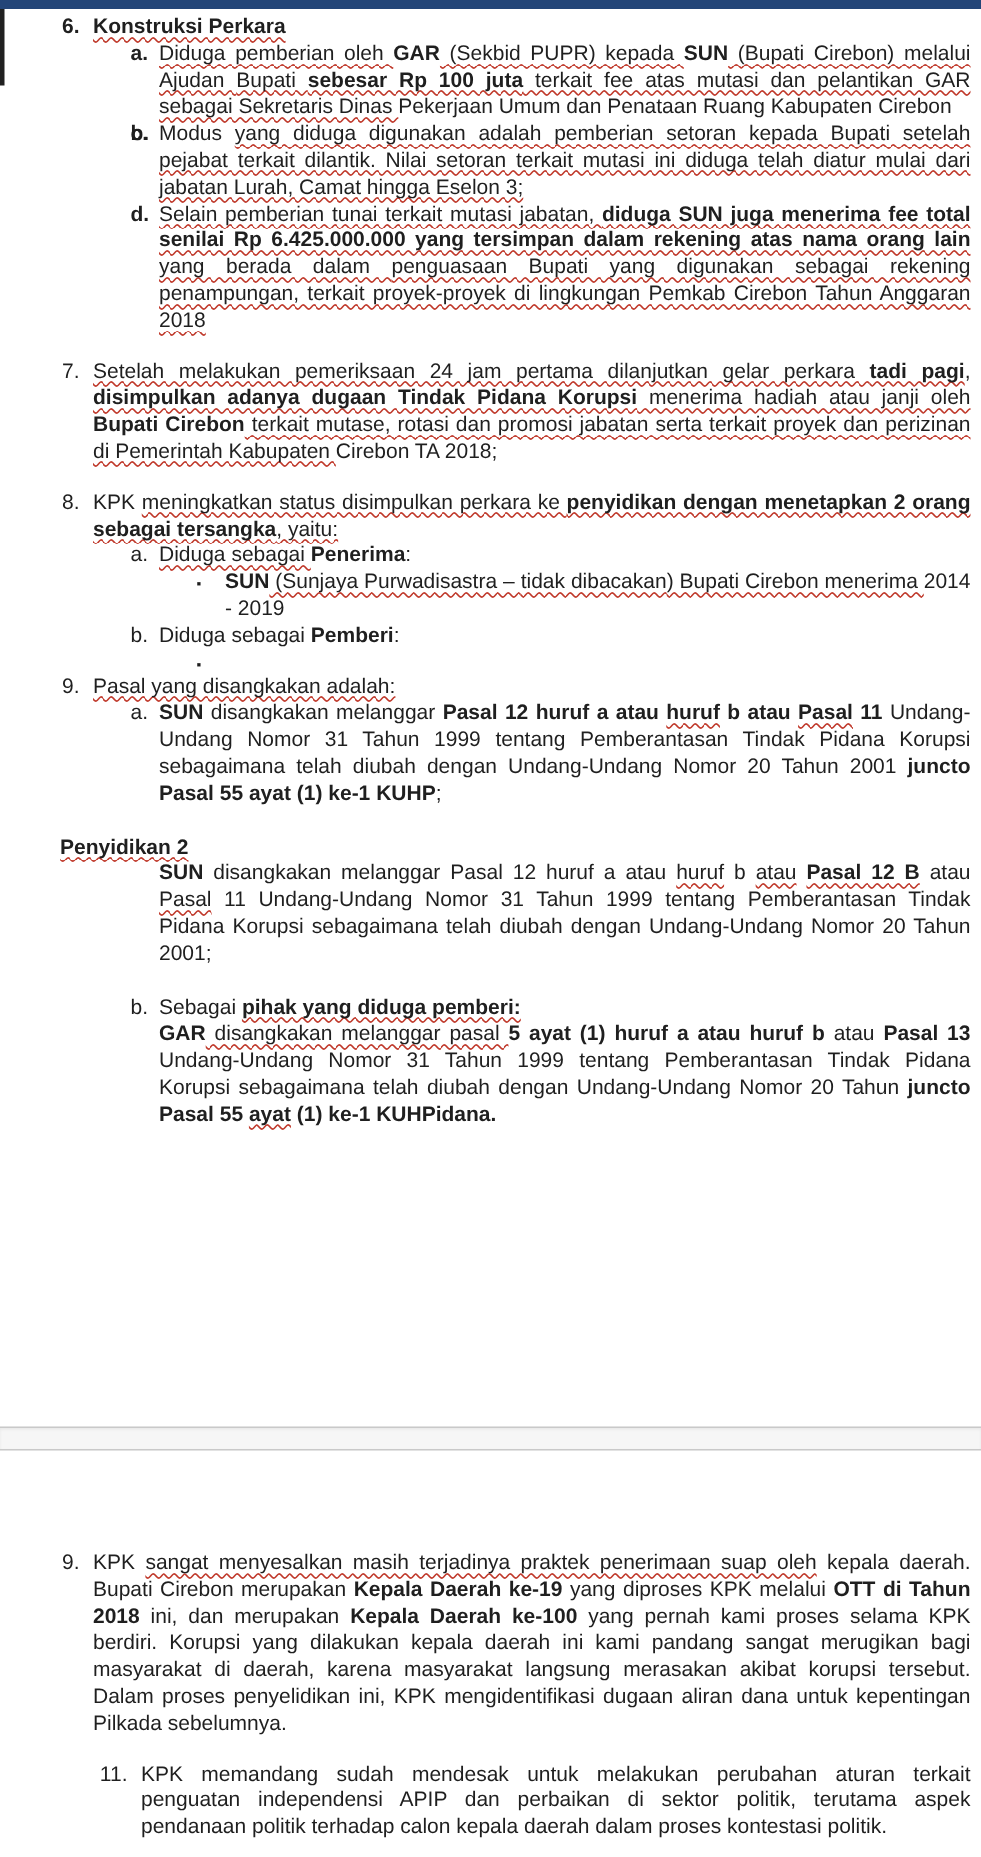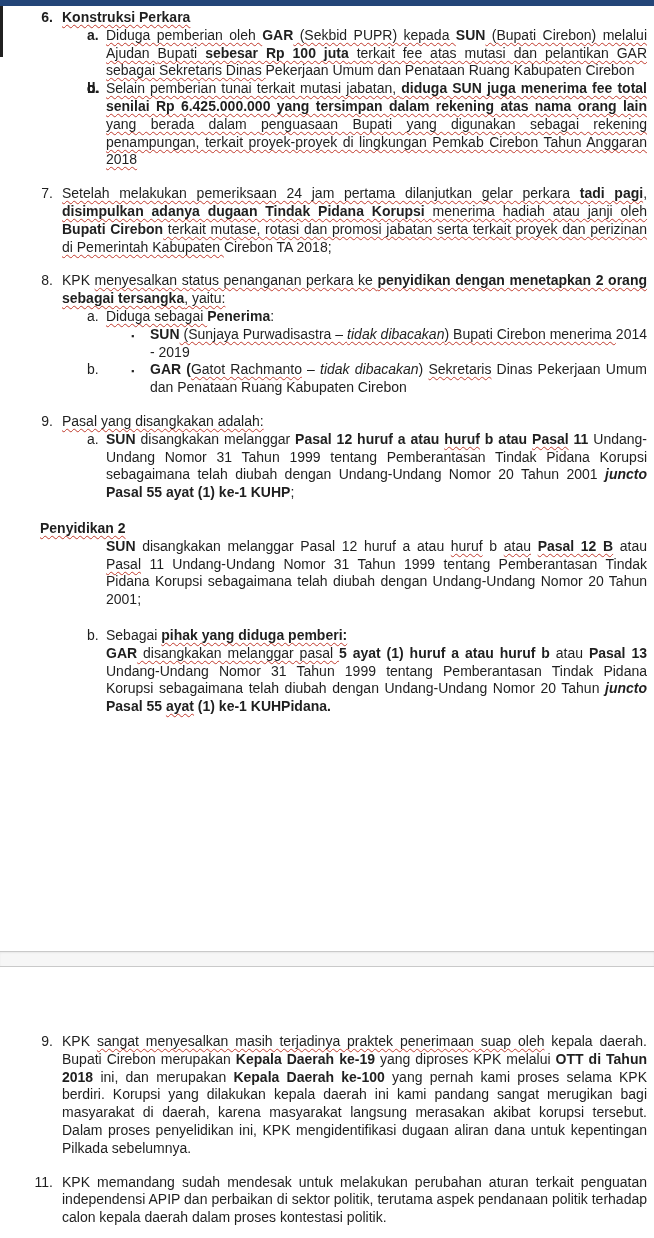--- a/index.html
+++ b/index.html
@@ -18,21 +18,21 @@
   .blk{position:relative;text-align:justify;}
   .marker{position:absolute;top:0;}
   .lvl1{padding-left:62px;}
   .lvl1>.marker{left:28px;width:25px;text-align:right;}
   .lvl2{padding-left:106px;}
   .lvl2>.marker{left:87px;width:19px;}
   .lvl3{padding-left:150px;}
   .lvl3>.marker{left:131px;font-size:9px;top:2px;}
   .ind2{padding-left:106px;}
   .b{font-weight:700;}
-  .i{font-style:italic;}
+  .i{}
   .sq{
     text-decoration-line:underline;
     text-decoration-style:wavy;
     text-decoration-color:#c0392b;
     text-decoration-thickness:1px;
     text-underline-offset:2px;
     text-decoration-skip-ink:none;
     -webkit-text-decoration-skip:none;
   }
 </style>
@@ -49,47 +49,48 @@
     </div>
     <div class="blk lvl2">
       <span class="marker b">a.</span>
       <div><span class="sq">Diduga pemberian oleh </span><span class="b">GAR</span><span class="sq"> (Sekbid PUPR) kepada </span><span class="b">SUN</span><span class="sq"> (Bupati Cirebon) melalui Ajudan </span><span class="sq">Bupati </span><span class="b sq">sebesar Rp 100 juta</span><span class="sq"> terkait fee atas mutasi dan pelantikan GAR sebagai Sekretaris Dinas </span><span>Pekerjaan Umum dan Penataan Ruang Kabupaten Cirebon</span></div>
     </div>
     <div class="blk lvl2">
       <span class="marker b">b.</span>
     </div>
     <div class="blk lvl2">
       <span class="marker b">c.</span>
+      <div><span>Modus </span><span class="sq">yang diduga digunakan adalah pemberian setoran kepada Bupati setelah pejabat terkait dilantik. Nilai setoran terkait mutasi ini diduga telah diatur mulai dari jabatan Lurah, Camat hingga Eselon 3;</span></div>
     </div>
     <div class="blk lvl2">
       <span class="marker b">d.</span>
       <div><span class="sq">Selain pemberian tunai terkait mutasi jabatan, </span><span class="b sq">diduga SUN juga menerima fee total senilai Rp 6.425.000.000 yang tersimpan dalam rekening atas nama orang lain</span><span class="sq"> yang berada dalam </span><span class="sq">penguasaan Bupati yang digunakan sebagai rekening penampungan, terkait proyek-proyek di lingkungan Pemkab Cirebon Tahun Anggaran 2018</span></div>
     </div>
     <div class="blk lvl1" style="margin-top: 16px;">
       <span class="marker">7.</span>
       <div><span class="sq">Setelah melakukan pemeriksaan 24 jam pertama dilanjutkan gelar perkara </span><span class="b sq">tadi pagi</span><span>, </span><span class="b sq">disimpulkan adanya dugaan Tindak Pidana Korupsi</span><span class="sq"> menerima hadiah atau janji oleh </span><span class="b">Bupati Cirebon</span><span class="sq"> terkait mutase, rotasi dan promosi jabatan serta terkait proyek dan perizinan di Pemerintah Kabupaten </span><span>Cirebon TA 2018;</span></div>
     </div>
     <div class="blk lvl1" style="margin-top: 16px;">
       <span class="marker">8.</span>
-      <div><span>KPK </span><span class="sq">menyesalkan status penanganan perkara ke </span><span class="b sq">penyidikan dengan menetapkan 2 orang sebagai tersangka</span><span class="sq">, yaitu:</span></div>
+      <div><span>KPK </span><span class="sq">meningkatkan status disimpulkan perkara ke </span><span class="b sq">penyidikan dengan menetapkan 2 orang sebagai tersangka</span><span class="sq">, yaitu:</span></div>
     </div>
     <div class="blk lvl2">
       <span class="marker">a.</span>
       <div><span class="sq">Diduga sebagai </span><span class="b">Penerima</span><span>:</span></div>
     </div>
     <div class="blk lvl3">
       <span class="marker">▪</span>
       <div><span class="b">SUN</span><span class="sq"> (Sunjaya Purwadisastra – </span><span class="i sq">tidak dibacakan</span><span class="sq">) Bupati Cirebon menerima </span><span>2014 - 2019</span></div>
     </div>
     <div class="blk lvl2">
       <span class="marker">b.</span>
+      <div><span>Diduga sebagai </span><span class="b">Pemberi</span><span>:</span></div>
     </div>
     <div class="blk lvl3">
       <span class="marker">▪</span>
-      <div><span class="b">GAR (</span><span class="sq">Gatot Rachmanto</span><span> – </span><span class="i">tidak dibacakan</span><span>) </span><span class="sq">Sekretaris</span><span> Dinas Pekerjaan Umum dan Penataan Ruang Kabupaten Cirebon</span></div>
     </div>
     <div class="blk lvl1" style="margin-top: 16px;">
       <span class="marker">9.</span>
       <div><span class="sq">Pasal yang disangkakan adalah:</span></div>
     </div>
     <div class="blk lvl2">
       <span class="marker">a.</span>
     </div>
     <div class="blk ind2">
       <div><span class="b">SUN</span><span> disangkakan melanggar </span><span class="b">Pasal 12 huruf a atau </span><span class="b sq">huruf</span><span class="b"> b atau </span><span class="b sq">Pasal</span><span class="b"> 11</span><span> Undang-Undang Nomor 31 Tahun 1999 tentang Pemberantasan Tindak Pidana Korupsi sebagaimana telah diubah dengan Undang-Undang Nomor 20 Tahun 2001 </span><span class="b i">juncto</span><span class="b"> Pasal 55 ayat (1) ke-1 KUHP</span><span>;</span></div>
@@ -110,19 +111,19 @@
   </div>
 
 <div class="pbreak"></div>
 
 <div class="page page2">
   <div>
       <div class="blk lvl1">
         <span class="marker">9.</span>
         <div><span>KPK </span><span class="sq">sangat menyesalkan masih terjadinya praktek penerimaan suap oleh</span><span> kepala daerah. Bupati Cirebon merupakan </span><span class="b">Kepala Daerah ke-19</span><span> yang diproses KPK melalui </span><span class="b">OTT di Tahun 2018</span><span> ini, dan merupakan </span><span class="b">Kepala Daerah ke-100</span><span> yang pernah kami proses selama KPK berdiri. Korupsi yang dilakukan kepala daerah ini kami pandang sangat merugikan bagi masyarakat di daerah, karena masyarakat langsung merasakan akibat korupsi tersebut. Dalam proses penyelidikan ini, KPK mengidentifikasi dugaan aliran dana untuk kepentingan Pilkada sebelumnya.</span></div>
       </div>
-      <div class="blk lvl1" style="margin-top: 16px;">
+      <div class="blk lvl1" style="margin-top: 16px; margin-left: 32px;">
         <span class="marker">11.</span>
         <div><span>KPK memandang sudah mendesak untuk melakukan perubahan aturan terkait penguatan independensi APIP dan perbaikan di sektor politik, terutama aspek pendanaan politik terhadap calon kepala daerah dalam proses kontestasi politik.</span></div>
       </div>
     </div>
 
 </div>
 
 </body></html>

